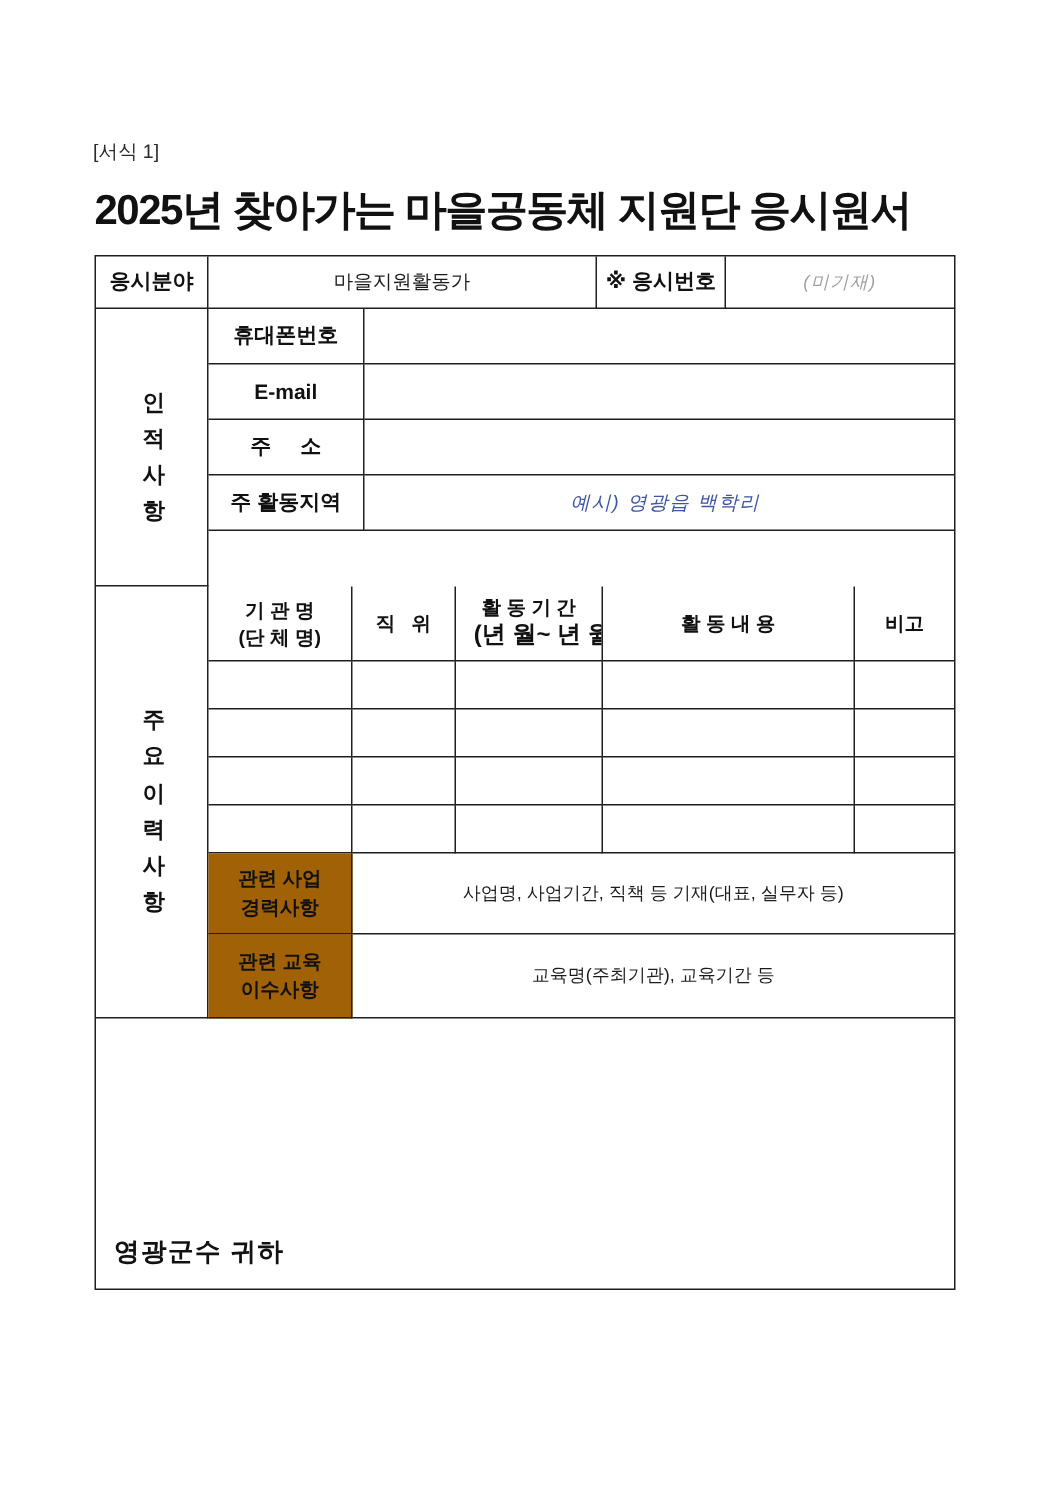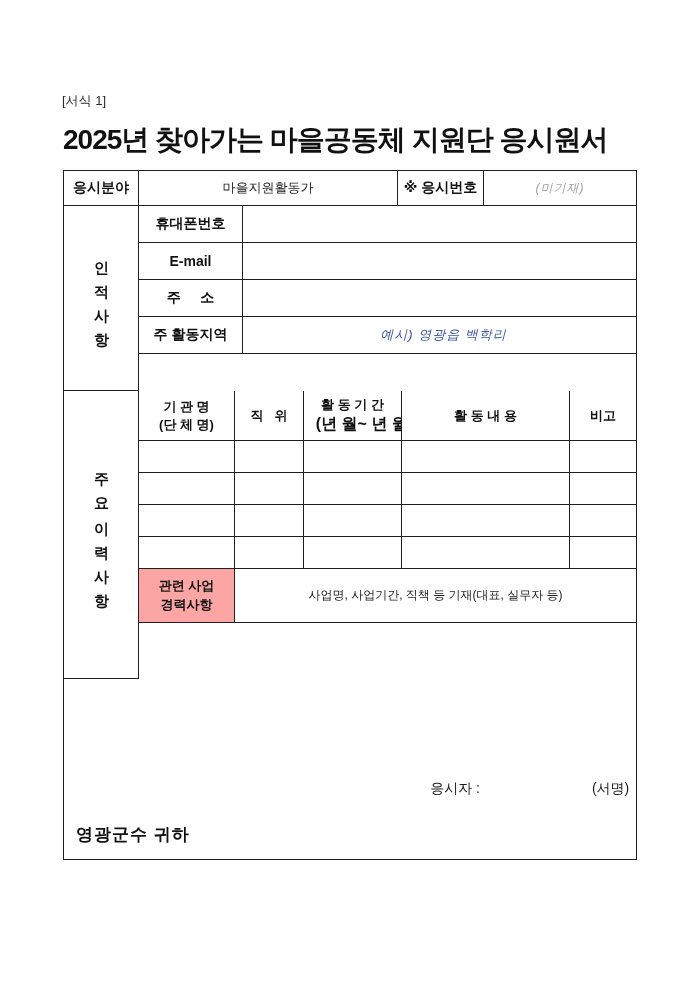--- a/index.html
+++ b/index.html
@@ -46,21 +46,21 @@
     font-style:italic; font-size:13px; color:#3c55a5; letter-spacing:1px; white-space:pre;
   }
   .placeholder {
     font-style:italic; font-size:12px; color:#a0a0a0; letter-spacing:1px;
   }
   .plain { font-size:13px; color:#1b1b1b; }
   .hdr { flex-direction:column; line-height:1.35; }
   .h-main { font-weight:bold; font-size:13px; white-space:pre; color:#111; }
   .h-sub { font-weight:bold; font-size:16px; white-space:pre; color:#111;margin-left:24px; }
   .h-sub:empty { display:none; }
-  .gray { background:#fca5a5; }
+  .gray { background:#a16207; }
   .hint { font-size:12px; color:#1b1b1b; }
   .bottom-box { position:relative; height:180px; width:572px; }
   .date-line {
     position:absolute; top:32px; left:200px;
     font-size:15px; color:#1b1b1b; white-space:pre;
   }
   .date-line .gap1 { margin-left:36px; }
   .date-line .gap2 { margin-left:28px; }
   .applicant-line {
     position:absolute; top:85px; left:335px;
@@ -168,25 +168,27 @@
         <div class="cell" style="width:98px"></div>
         <div class="cell" style="width:168px"></div>
         <div class="cell last" style="width:66px"></div>
       </div>
 
       <div class="row" style="height:54px">
         <div class="cell gray lbl-sm" style="width:96px">관련 사업
 경력사항</div>
         <div class="cell hint last" style="width:401px">사업명, 사업기간, 직책 등 기재(대표, 실무자 등)</div>
       </div>
+      <div class="row" style="height:56px">
+        <div class="cell gray lbl-sm" style="width:96px">관련 교육
+이수사항</div>
+        <div class="cell hint last" style="width:401px">교육명(주최기관), 교육기간 등</div>
+      </div>
     </div>
   </div>
 
   <div class="row lastrow">
     <div class="cell last bottom-box">
-      <div class="applicant-line">
-        <span>응시자 :</span><span class="sig">(서명)</span>
-      </div>
       <div class="recipient">영광군수 귀하</div>
     </div>
   </div>
 
 </div>
 
 </body></html>

